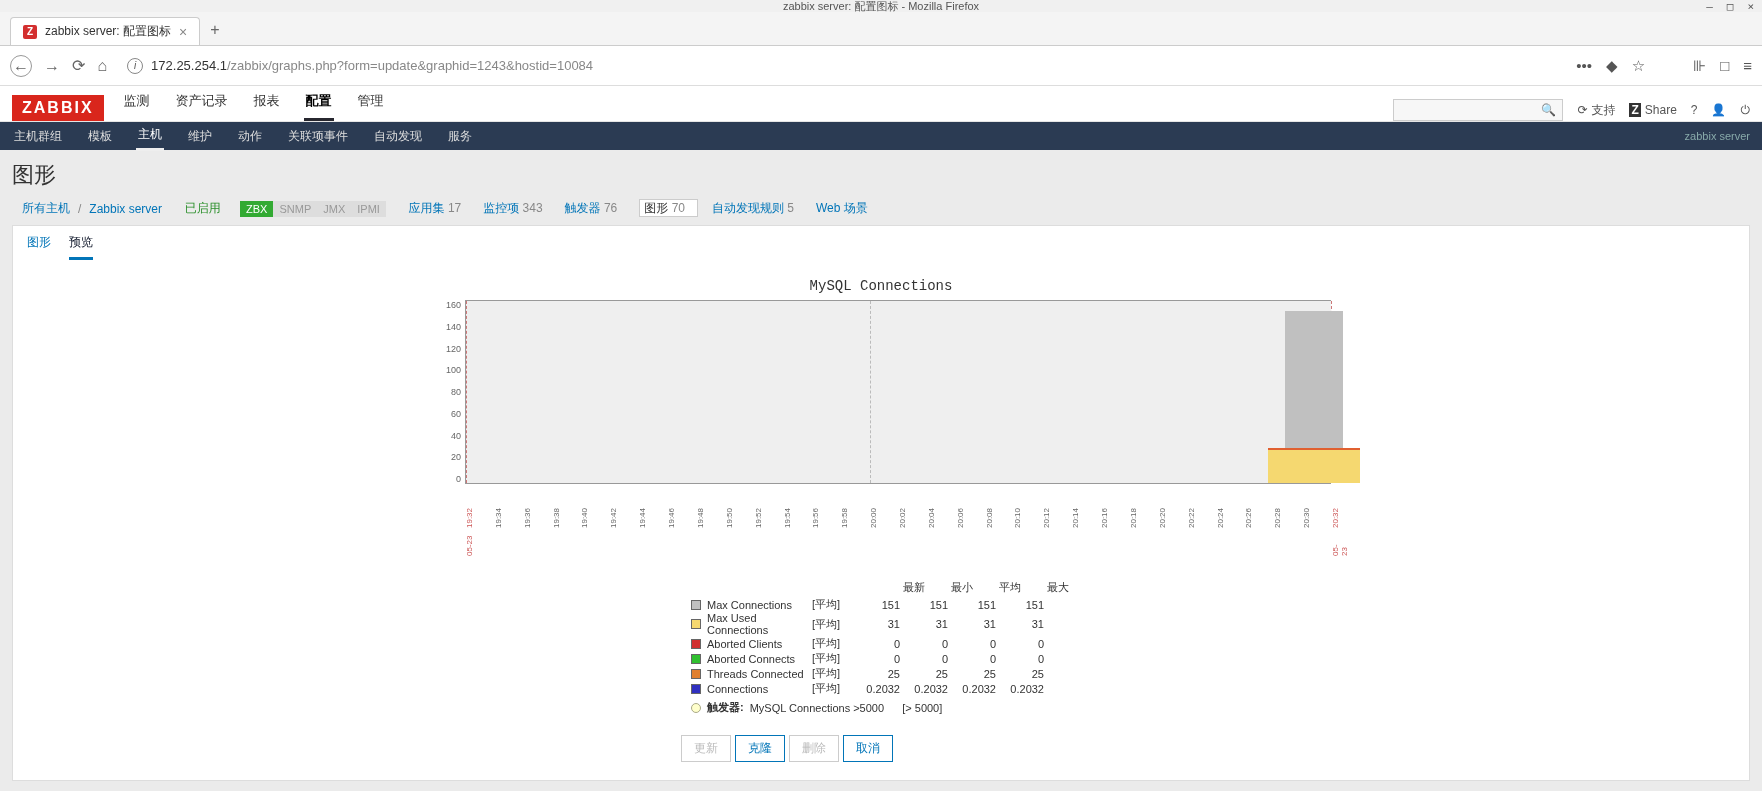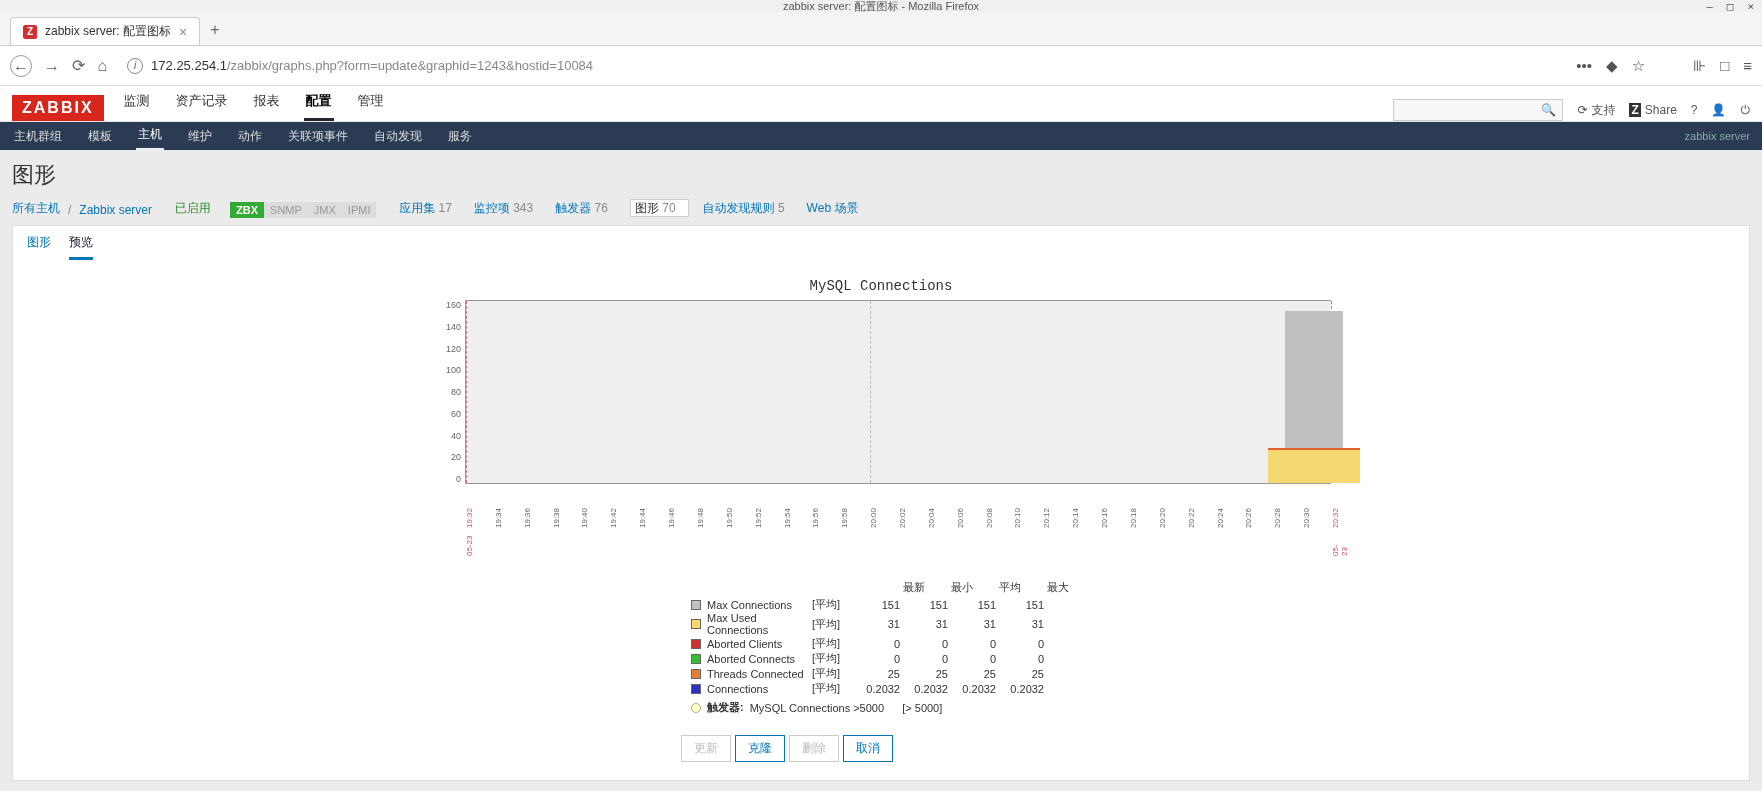--- a/index.html
+++ b/index.html
@@ -28,26 +28,26 @@
 .top-right { margin-left: auto; display: flex; align-items: center; gap: 14px; }
 .searchbox { border: 1px solid #ccc; background: #f7f7f7; width: 170px; height: 22px; display: flex; align-items: center; justify-content: flex-end; padding: 0 6px; }
 .top-right .txt { font-size: 12px; color: #555; display: flex; align-items: center; gap: 4px; }
 .sub-nav { background: #2b3b53; color: #fff; display: flex; align-items: center; padding: 0 12px; height: 28px; gap: 22px; font-size: 12px; }
 .sub-nav a { color: #ddd; text-decoration: none; padding: 5px 2px; }
 .sub-nav a.active { color: #fff; border-bottom: 3px solid #eee; }
 .sub-nav .right-txt { margin-left: auto; color: #8aa; font-size: 11px; }
 
 .page { background: #ebebeb; min-height: 640px; padding: 10px 12px; }
 .page-title { font-size: 22px; color: #333; margin-bottom: 10px; }
-.info-row { display: flex; align-items: flex-end; gap: 8px; font-size: 12px; margin-bottom: 8px; flex-wrap: wrap; }
+.info-row { display: flex; align-items: center; gap: 8px; font-size: 12px; margin-bottom: 8px; flex-wrap: wrap; margin-left: 10px; }
 .info-row a { color: #0275b8; text-decoration: none; }
 .info-row .sep { color: #888; }
 .info-row .green { color: #2a8f2a; }
 .badge { padding: 2px 6px; font-size: 11px; }
-.badge.zbx { background: #33aa33; color: #fff; font-weight: bold; }
+.badge.zbx { background: #33aa33; color: #fff; }
 .badge.dis { background: #ddd; color: #999; }
 .info-row .num { color: #888; margin-right: 8px; }
 .info-row .active-filter { background: #fff; border: 1px solid #ccc; padding: 1px 4px; }
 
 .card { background: #fff; border: 1px solid #ddd; padding: 0; }
 .card-tabs { display: flex; gap: 18px; padding: 8px 14px 0 14px; font-size: 12px; }
 .card-tabs a { color: #0275b8; text-decoration: none; padding-bottom: 6px; }
 .card-tabs a.active { color: #0f172a; border-bottom: 3px solid #0275b8; }
 .card-body { padding: 18px; }
 

